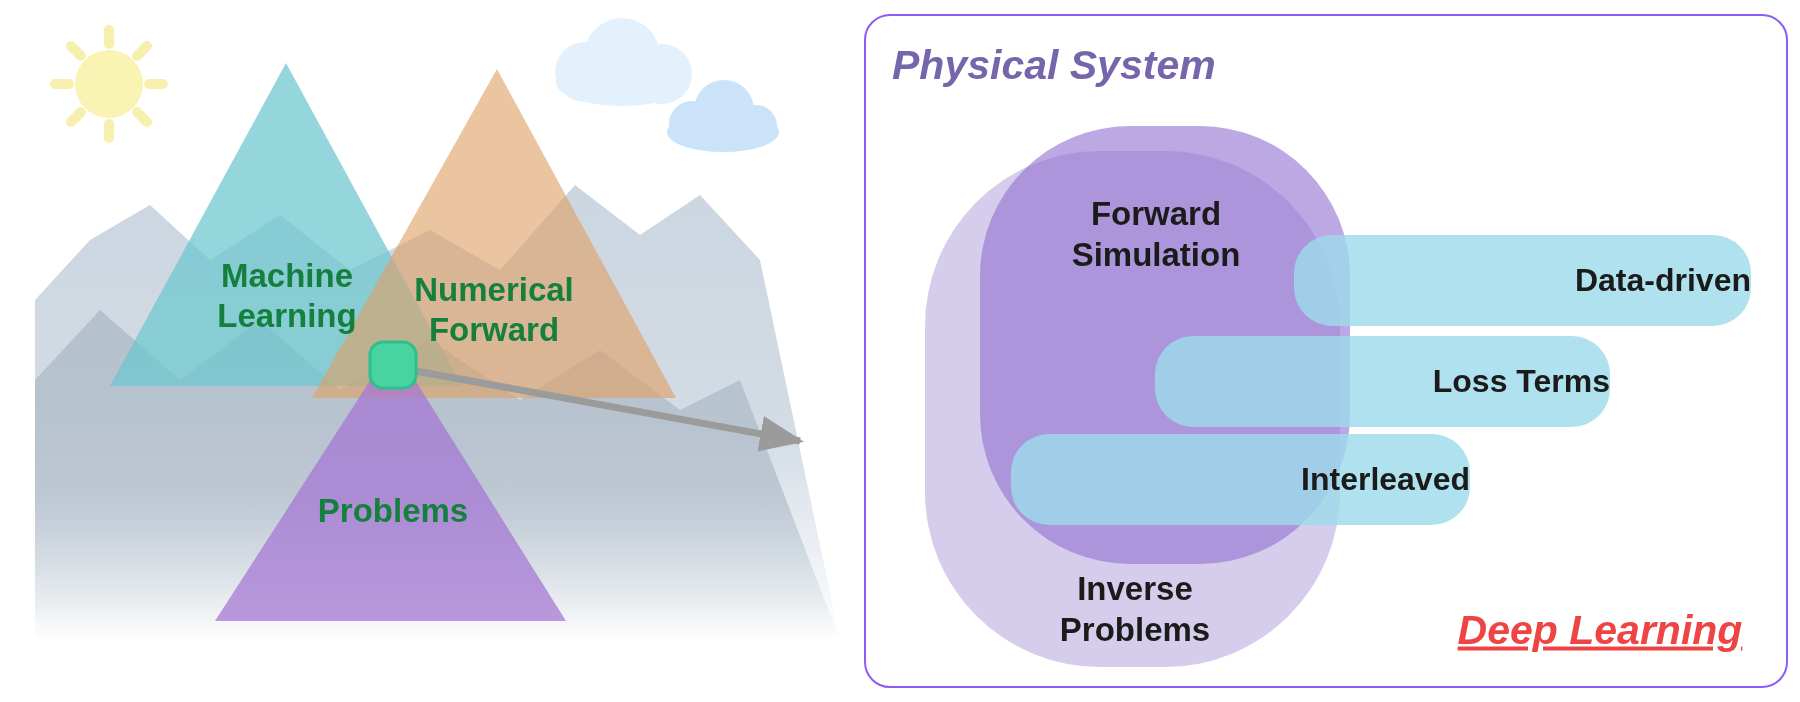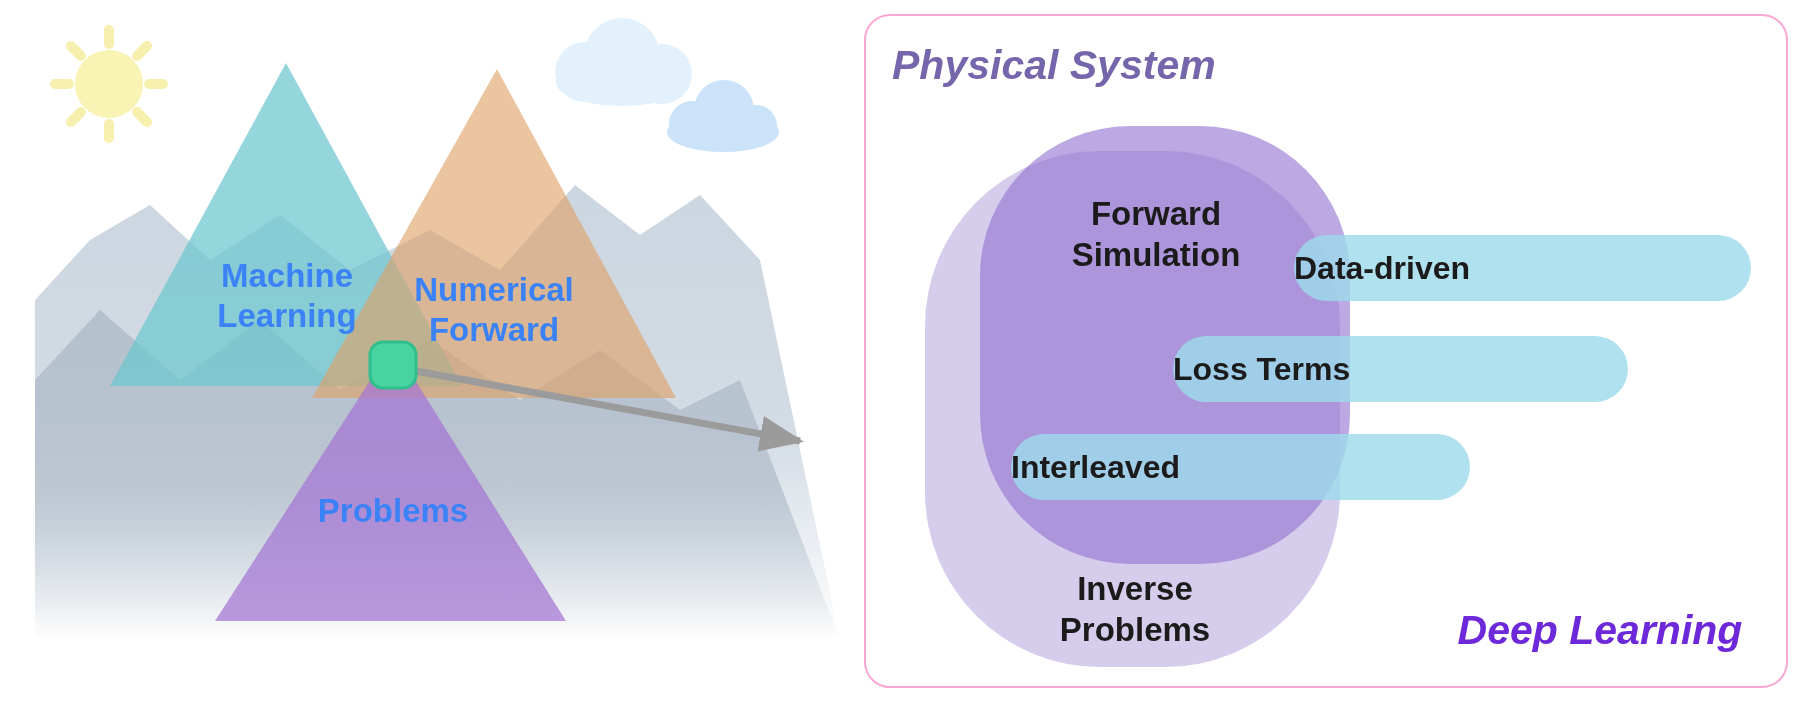--- a/index.html
+++ b/index.html
@@ -4,53 +4,53 @@
 <style>
   html,body{margin:0;padding:0;background:#ffffff;}
   .stage{
     position:relative;width:1800px;height:702px;background:#ffffff;overflow:hidden;
     font-family:"Liberation Sans",sans-serif;color:#1b1b1b;
   }
   .scene-svg{position:absolute;left:0;top:0;}
   .lbl{
     position:absolute;transform:translate(-50%,-50%);
     font-weight:700;font-size:33px;line-height:1.22;text-align:center;
-    white-space:pre-line;color:#3b82f6;z-index:5;
+    white-space:pre-line;color:#15803d;z-index:5;
   }
   
   .panel{
     position:absolute;left:864px;top:14px;width:924px;height:674px;
-    background:#ffffff;border:2px solid #f9a8d4;border-radius:26px;
+    background:#ffffff;border:2px solid #8b5cf6;border-radius:26px;
     box-sizing:border-box;z-index:2;
   }
   .panel-title{
     position:absolute;left:26px;top:26px;
     font-size:41px;font-weight:700;font-style:italic;color:#7565ab;z-index:6;
   }
   .corner-title{
     position:absolute;left:734px;top:614px;transform:translate(-50%,-50%);
-    font-size:41px;font-weight:700;font-style:italic;color:#6d28d9;z-index:6;white-space:nowrap;
+    font-size:41px;font-weight:700;font-style:italic;color:#ef4444;z-index:6;white-space:nowrap;text-decoration:underline;
   }
   .blob{position:absolute;}
   .blob-inverse{
     left:59px;top:135px;width:415px;height:516px;border-radius:175px;
     background:rgba(168,150,214,0.48);z-index:1;
   }
   .blob-forward{
     left:114px;top:110px;width:370px;height:438px;border-radius:150px;
     background:rgba(147,115,208,0.62);z-index:2;
   }
   .pill{
-    position:absolute;height:66px;border-radius:38px;
+    position:absolute;height:91px;border-radius:38px;
     background:rgba(158,219,234,0.82);z-index:3;
-    display:flex;align-items:center;justify-content:flex-start;
+    display:flex;align-items:center;justify-content:flex-end;
   }
   .pill-label{font-weight:700;font-size:32px;color:#1b1b1b;white-space:nowrap;}
   .pill-data-driven{left:428px;top:219px;width:457px;}
-  .pill-loss-terms{left:307px;top:320px;width:455px;}
+  .pill-loss-terms{left:289px;top:320px;width:455px;}
   .pill-interleaved{left:145px;top:418px;width:459px;}
   .blob-lbl{
     position:absolute;transform:translate(-50%,-50%);
     font-weight:700;font-size:33px;line-height:1.25;text-align:center;
     white-space:pre-line;color:#1b1b1b;z-index:4;
   }
 </style>
 </head>
 <body>
 

